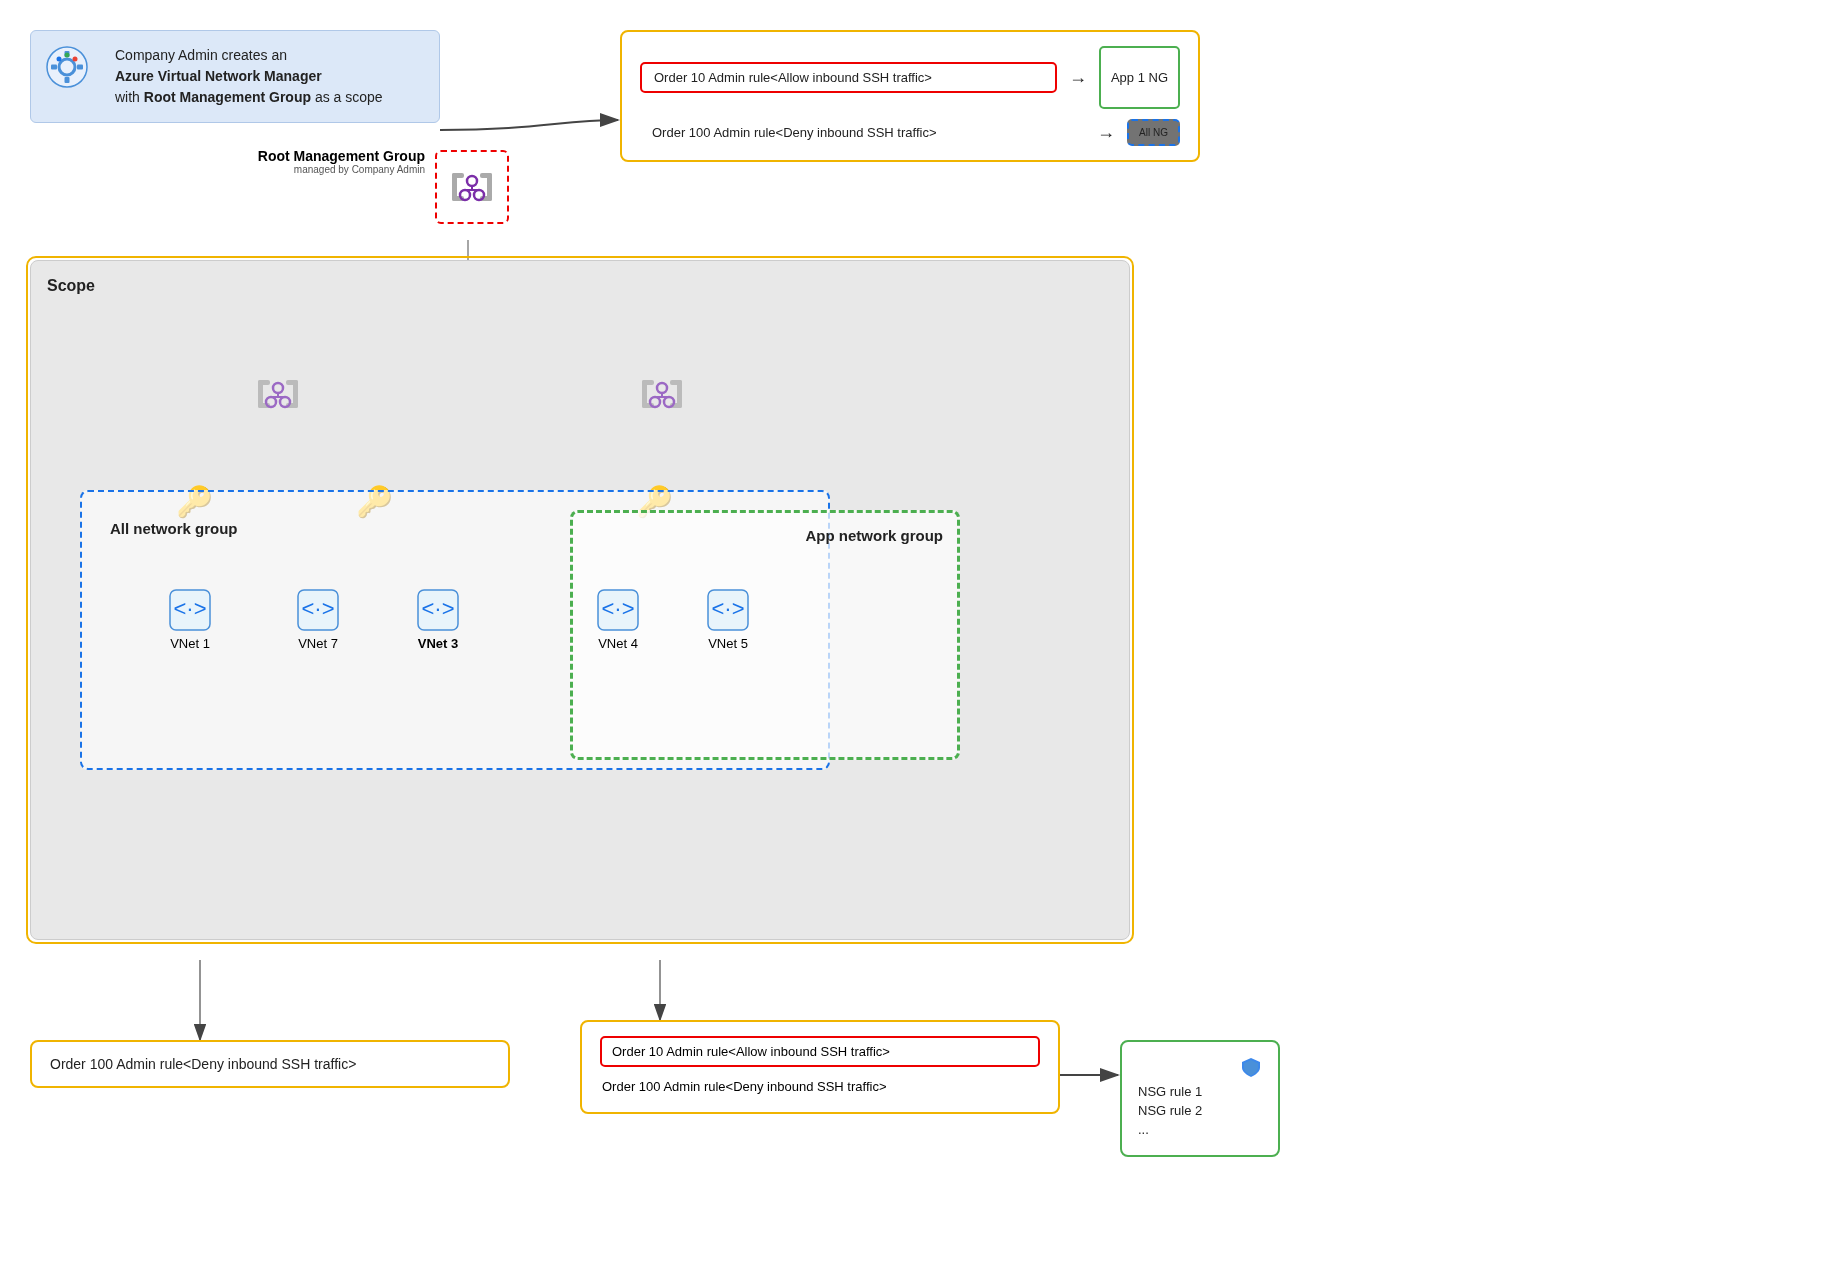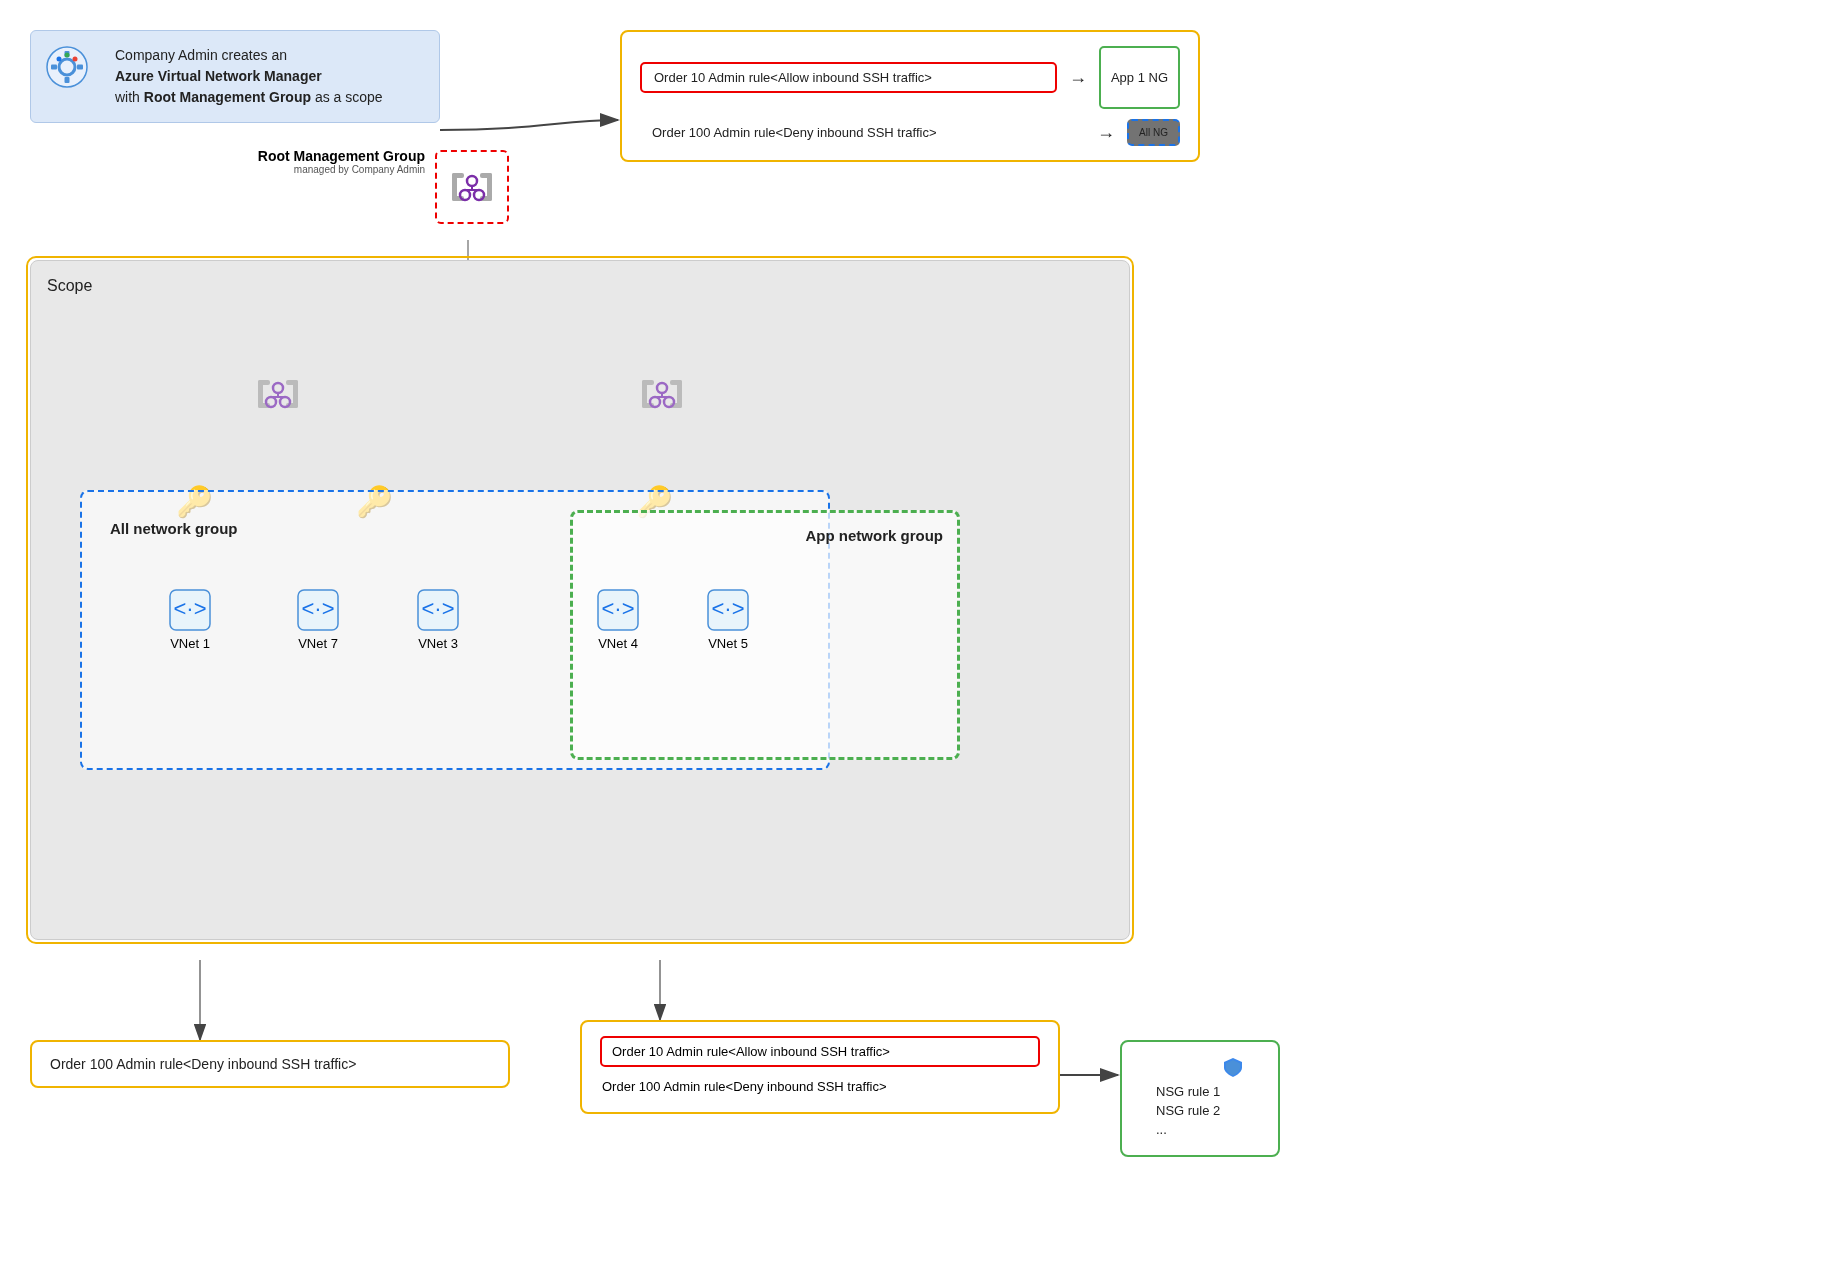--- a/index.html
+++ b/index.html
@@ -107,21 +107,21 @@
       top: 260px;
       left: 30px;
       width: 1100px;
       height: 680px;
       background: #e8e8e8;
       border: 1.5px solid #ccc;
       border-radius: 8px;
       padding: 16px;
     }
     .scope-label {
-      font-weight: 400;
+      font-weight: 700;
       font-size: 16px;
       color: #222;
     }
 
     
     .all-ng-box {
       position: absolute;
       top: 490px;
       left: 80px;
       border: 2.5px dashed #1a73e8;
@@ -192,21 +192,21 @@
     }
 
     
     .nsg-box {
       position: absolute;
       top: 1040px;
       left: 1120px;
       border: 2.5px solid #4caf50;
       border-radius: 8px;
       background: #fff;
-      padding: 14px 34px;
+      padding: 14px 16px;
       width: 160px;
     }
     .nsg-box-line { font-size: 13px; color: #222; margin-bottom: 4px; }
 
     
     .connector-layer {
       position: absolute;
       top: 0; left: 0;
       width: 1848px;
       height: 1285px;
@@ -395,21 +395,21 @@
       <text x="22" y="28" text-anchor="middle" font-size="22" fill="#1a73e8">&lt;·&gt;</text>
     </svg>
     <span style="font-size:13px;">VNet 7</span>
   </div>
 
   <div style="position:absolute; top:588px; left:416px; display:flex; flex-direction:column; align-items:center; gap:4px;">
     <svg width="44" height="44" viewBox="0 0 44 44">
       <rect x="2" y="2" width="40" height="40" rx="6" fill="#e8f4fb" stroke="#4a90d9" stroke-width="1.5"></rect>
       <text x="22" y="28" text-anchor="middle" font-size="22" fill="#1a73e8">&lt;·&gt;</text>
     </svg>
-    <span style="font-size:13px;">VNet 3</span>
+    <span style="font-size:13px;font-weight:bold;">VNet 3</span>
   </div>
 
   <div style="position:absolute; top:588px; left:596px; display:flex; flex-direction:column; align-items:center; gap:4px;">
     <svg width="44" height="44" viewBox="0 0 44 44">
       <rect x="2" y="2" width="40" height="40" rx="6" fill="#e8f4fb" stroke="#4a90d9" stroke-width="1.5"></rect>
       <text x="22" y="28" text-anchor="middle" font-size="22" fill="#1a73e8">&lt;·&gt;</text>
     </svg>
     <span style="font-size:13px;">VNet 4</span>
   </div>
 

